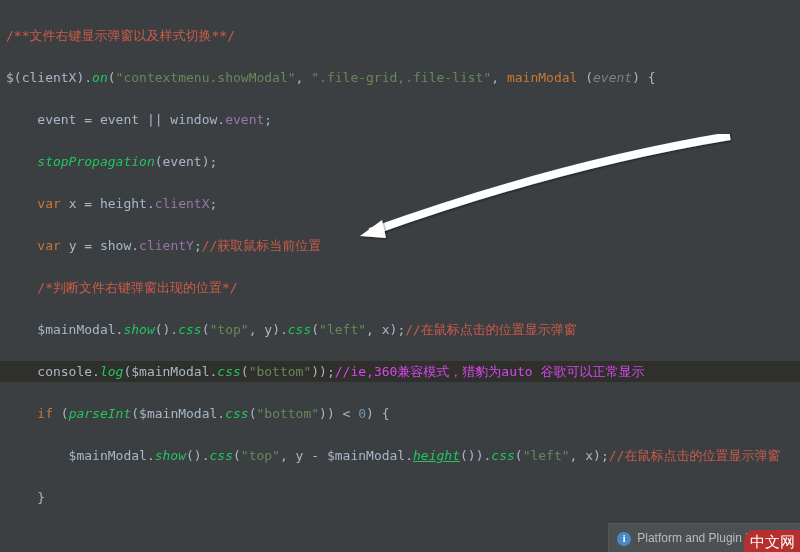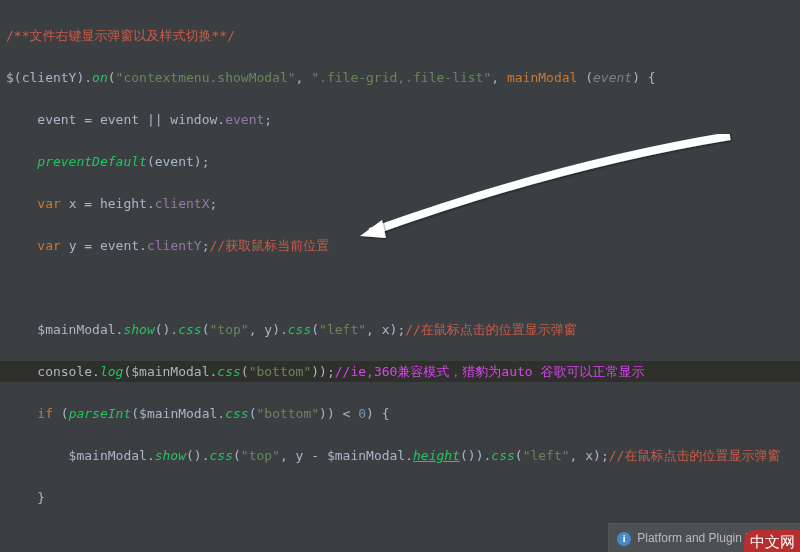--- a/index.html
+++ b/index.html
@@ -87,26 +87,26 @@
   justify-content: flex-start;
   padding-left: 6px;
 }
 .watermark-text { color: #fff; font-size: 15px; font-family: Liberation Sans, sans-serif; }
 </style>
 </head>
 <body>
 
 <div class="code-area">
 <span class="line"><span class="comment-red">/**文件右键显示弹窗以及样式切换**/</span></span>
-<span class="line"><span>$(clientY).</span><span class="fn">on</span><span>(</span><span class="str">"contextmenu.showModal"</span><span>, </span><span class="str">".file-grid,.file-list"</span><span>, </span><span class="kw">mainModal </span><span>(</span><span class="gray italic">event</span><span>) {</span></span>
+<span class="line"><span>$(clientX).</span><span class="fn">on</span><span>(</span><span class="str">"contextmenu.showModal"</span><span>, </span><span class="str">".file-grid,.file-list"</span><span>, </span><span class="kw">mainModal </span><span>(</span><span class="gray italic">event</span><span>) {</span></span>
 <span class="line"><span>    event = event || window.</span><span class="obj">event</span><span>;</span></span>
-<span class="line"><span>    </span><span class="fn">preventDefault</span><span>(event);</span></span>
+<span class="line"><span>    </span><span class="fn">stopPropagation</span><span>(event);</span></span>
 <span class="line"><span>    </span><span class="kw">var </span><span>x = height.</span><span class="obj">clientX</span><span>;</span></span>
-<span class="line"><span>    </span><span class="kw">var </span><span>y = event.</span><span class="obj">clientY</span><span>;</span><span class="comment-red">//获取鼠标当前位置</span></span>
-<span class="line"><span>    </span></span>
+<span class="line"><span>    </span><span class="kw">var </span><span>y = show.</span><span class="obj">clientY</span><span>;</span><span class="comment-red">//获取鼠标当前位置</span></span>
+<span class="line"><span>    </span><span class="comment-red">/*判断文件右键弹窗出现的位置*/</span></span>
 <span class="line"><span>    $mainModal.</span><span class="fn">show</span><span>().</span><span class="fn">css</span><span>(</span><span class="str">"top"</span><span>, y).</span><span class="fn">css</span><span>(</span><span class="str">"left"</span><span>, x);</span><span class="comment-red">//在鼠标点击的位置显示弹窗</span></span>
 <span class="line highlight-line"><span>    console.</span><span class="fn">log</span><span>($mainModal.</span><span class="fn">css</span><span>(</span><span class="str">"bottom"</span><span>));</span><span class="comment-gray">//ie,360兼容模式，猎豹为auto 谷歌可以正常显示</span></span>
 <span class="line"><span>    </span><span class="kw">if </span><span>(</span><span class="fn">parseInt</span><span>($mainModal.</span><span class="fn">css</span><span>(</span><span class="str">"bottom"</span><span>)) &lt; </span><span class="num">0</span><span>) {</span></span>
 <span class="line"><span>        $mainModal.</span><span class="fn">show</span><span>().</span><span class="fn">css</span><span>(</span><span class="str">"top"</span><span>, y - $mainModal.</span><span class="fn underline">height</span><span>()).</span><span class="fn">css</span><span>(</span><span class="str">"left"</span><span>, x);</span><span class="comment-red">//在鼠标点击的位置显示弹窗</span></span>
 <span class="line"><span>    }</span></span>
 
 
 
 
 

